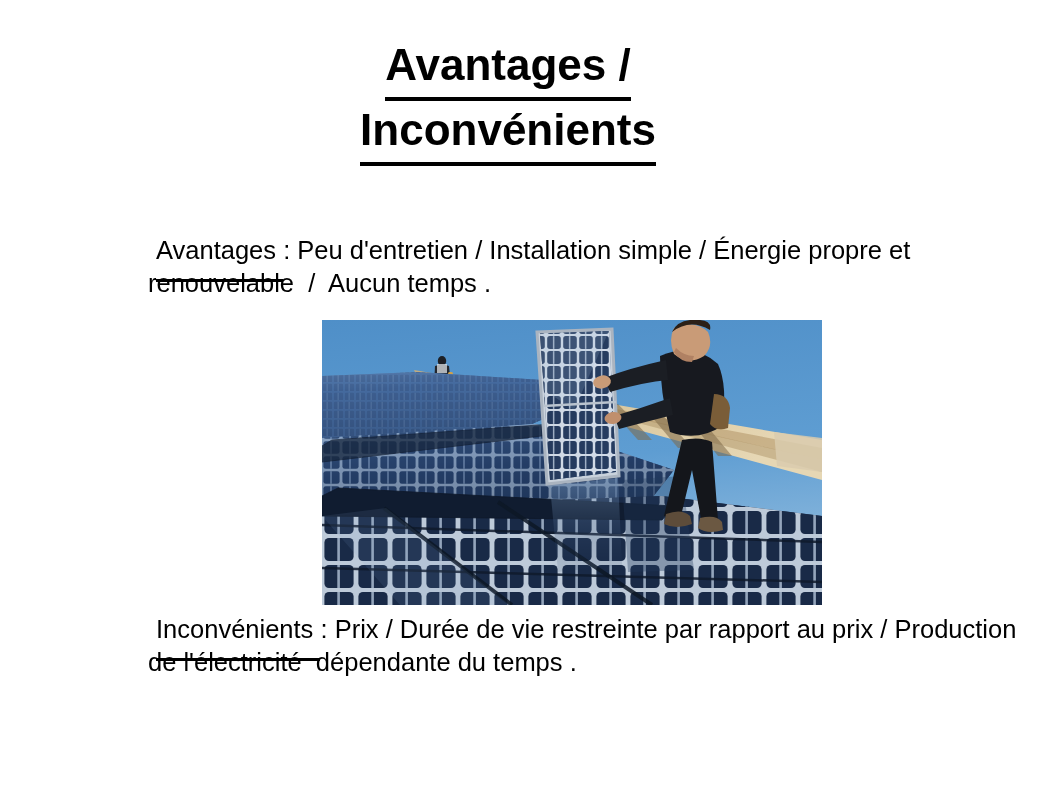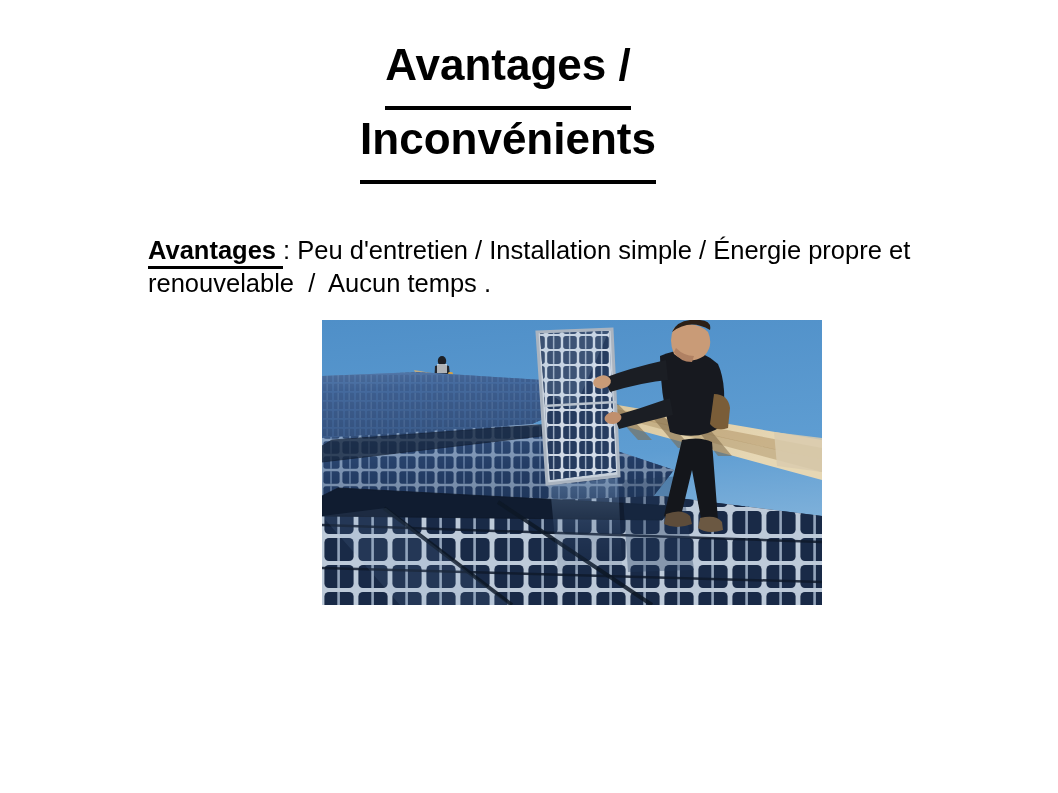--- a/index.html
+++ b/index.html
@@ -33,44 +33,45 @@
     display: block;
     font-size: 44px;
     font-weight: bold;
     line-height: 1.32;
     letter-spacing: 0px;
     white-space: pre;
   }
   .title-line .u {
     display: inline-block;
     border-bottom: 4px solid #000;
-    padding-bottom: 12px;
+    padding-bottom: 3px;
   }
 
   
   .para {
     position: absolute;
     left: 148px;
     font-size: 25.5px;
     line-height: 33px;
     color: #000000;
     white-space: pre-wrap;
   }
   .para-advantages {
     top: 234px;
     width: 800px;
   }
   .para-drawbacks {
     top: 613px;
     width: 880px;
   }
   .lead {
-    font-weight: bold;
+    font-weight: normal;
     border-bottom: 3px solid #000;
-    padding-bottom: 2px;
+    padding-bottom: 15px;
+    margin-left: 8px;
   }
 
   
   .photo {
     position: absolute;
     left: 322px;
     top: 320px;
     width: 500px;
     height: 285px;
     overflow: hidden;
@@ -263,14 +264,15 @@
         <path d="M350,12 q18,-14 38,-2 q2,-9 -10,-10 q-22,-2 -28,12 z" fill="#2b2018"></path>
         <path d="M354,28 q8,8 18,8 l-2,6 q-12,0 -18,-10 z" fill="#b08163"></path>
       </g>
 
       <polygon points="452,112 500,118 500,152 455,146" fill="#d9cbae" opacity="0.85"></polygon>
 
       <rect x="0" y="0" width="500" height="285" fill="none" stroke="#ffffff" stroke-width="0"></rect>
     </svg>
   </div>
 
+  <div class="para para-drawbacks"><span class="lead">Inconvénients </span><span>: </span><span>Prix / Durée de vie restreinte par rapport au prix / Production de l'électricité  dépendante du temps .</span></div>
 
 </div>
 
 </body></html>

